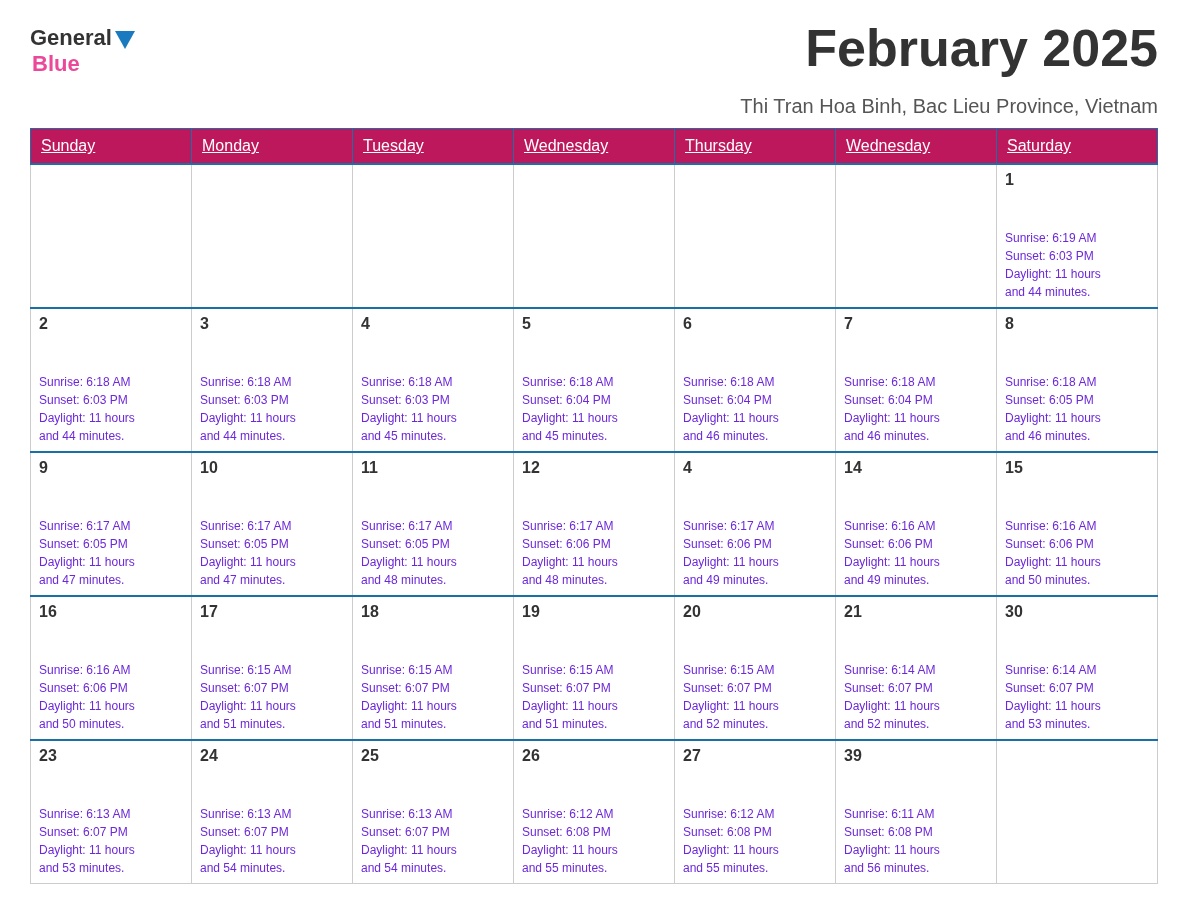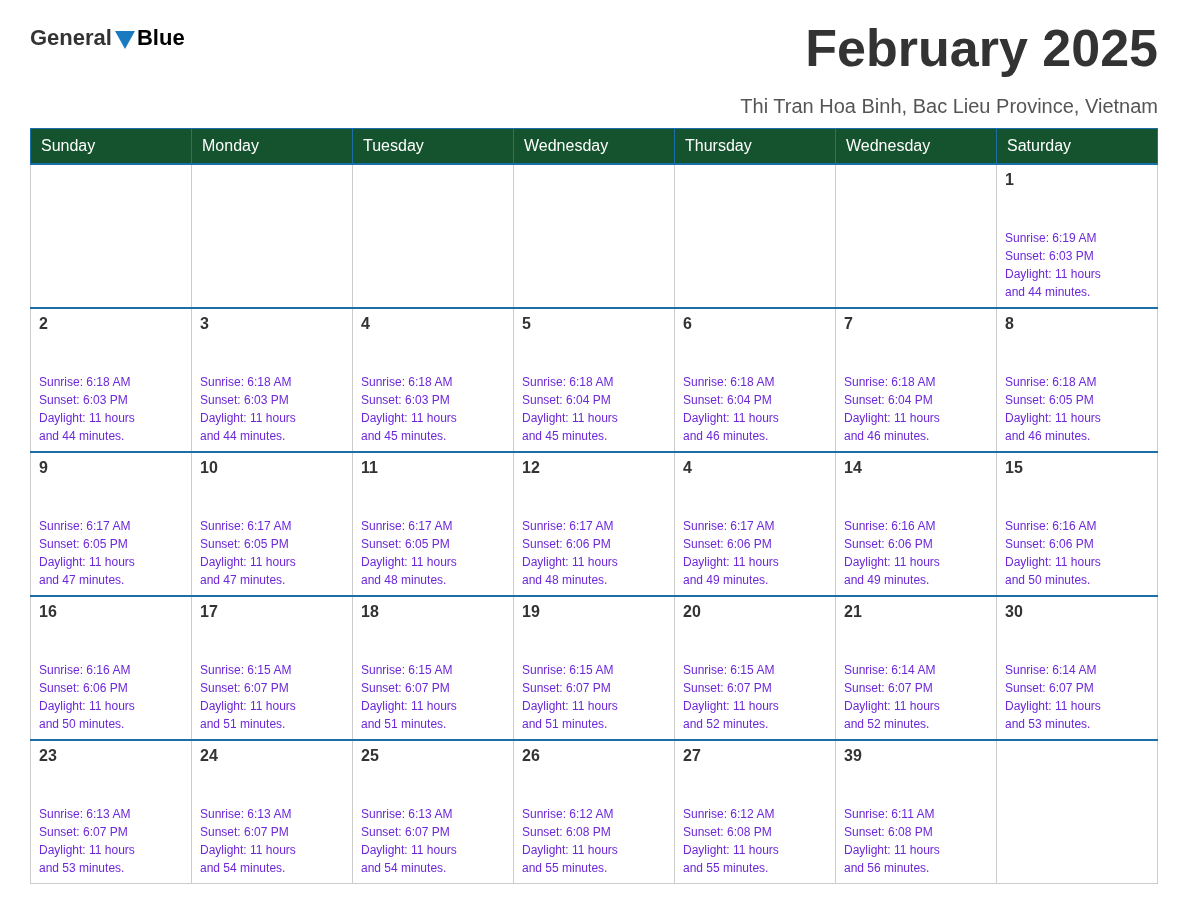--- a/index.html
+++ b/index.html
@@ -12,21 +12,21 @@
       padding: 20px 30px;
     }
     .header {
       display: flex;
       justify-content: space-between;
       align-items: flex-start;
       margin-bottom: 8px;
     }
     .logo {
       display: flex;
-      flex-direction: row;
+      flex-direction: column;
       align-items: flex-start;
       padding-top: 5px;
     }
     .logo-text {
       display: flex;
       align-items: center;
     }
     .logo-general {
       font-size: 22px;
       font-weight: bold;
@@ -37,21 +37,21 @@
       height: 0;
       border-left: 10px solid transparent;
       border-right: 10px solid transparent;
       border-top: 18px solid #1a7abf;
       margin-left: 3px;
       margin-top: 3px;
     }
     .logo-blue {
       font-size: 22px;
       font-weight: bold;
-      color: #000000;
+      color: #ec4899;
       margin-left: 2px;
     }
     .title-section {
       text-align: right;
     }
     .month-title {
       font-size: 52px;
       font-weight: bold;
       color: #333;
       line-height: 1.1;
@@ -61,27 +61,28 @@
       font-size: 20px;
       color: #555;
       margin-top: 18px;
     }
     .calendar {
       width: 100%;
       border-collapse: collapse;
       margin-top: 10px;
     }
     .calendar th {
-      background-color: #14532d;
+      background-color: #be185d;
       color: #fff;
       font-size: 16px;
       font-weight: normal;
       padding: 8px 10px;
       text-align: left;
       border: 1px solid #1a6fa8;
+      text-decoration: underline;
     }
     .calendar td {
       vertical-align: top;
       border: 1px solid #ccc;
       padding: 6px 8px;
       width: 14.28%;
       min-height: 100px;
       background: #fff;
     }
     .calendar tr:first-child td {

